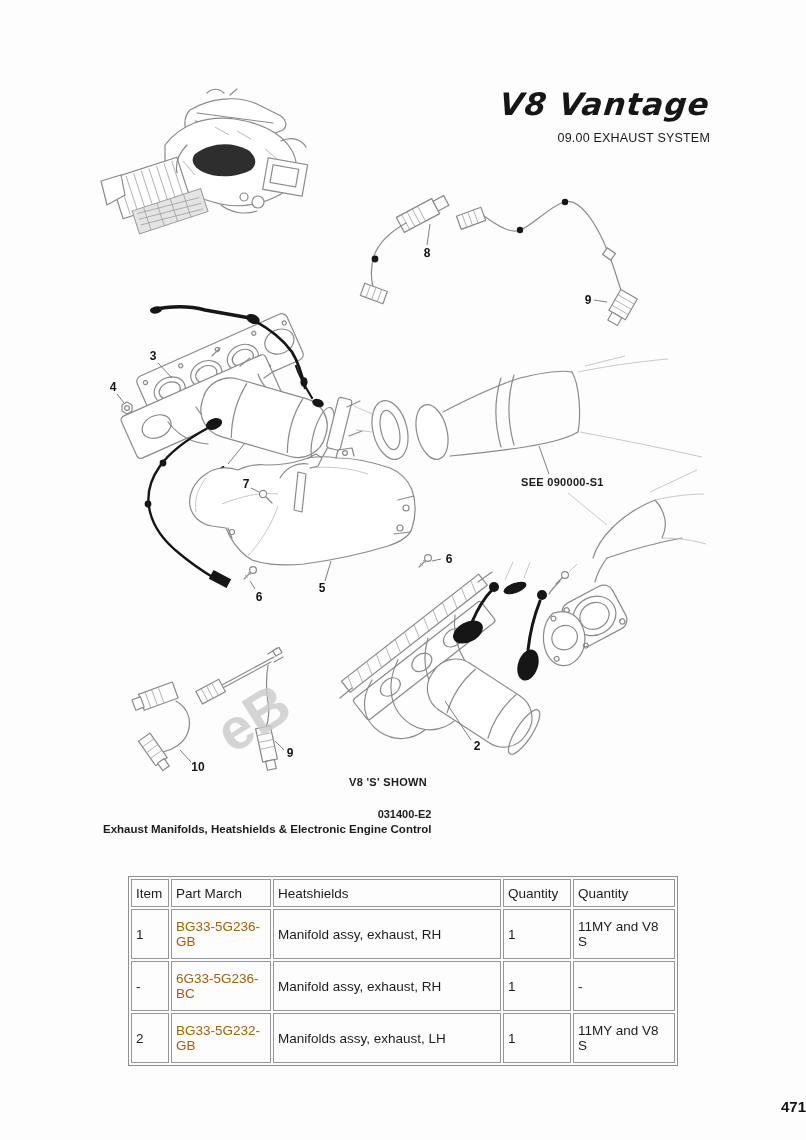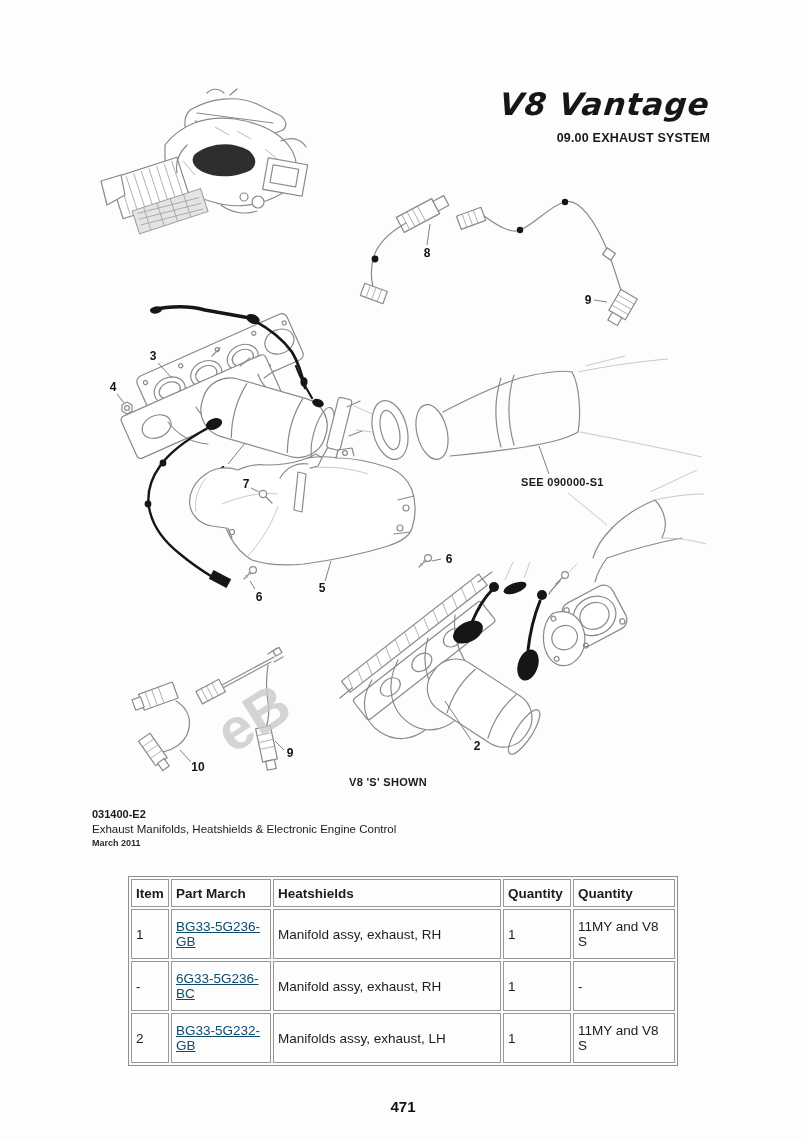--- a/index.html
+++ b/index.html
@@ -2,52 +2,52 @@
 <html><head>
 <meta charset="utf-8">
 <style>
   html,body{margin:0;padding:0;background:#fff;}
   .page{position:relative;width:806px;height:1140px;background:#fdfdfd;overflow:hidden;
         font-family:"Liberation Sans","DejaVu Sans",sans-serif;color:#1c1c1c;}
   
   .brand{position:absolute;top:86px;right:96px;text-align:right;}
   .brand-logo{font-family:"DejaVu Sans",sans-serif;font-style:italic;font-weight:bold;
         font-size:31px;letter-spacing:1px;color:#161616;transform:skewX(-6deg);white-space:nowrap;}
-  .brand-section{margin-top:9px;font-weight:bold;font-size:12.5px;letter-spacing:.2px;color:#181818;}
+  .brand-section{margin-top:9px;font-weight:normal;font-size:12.5px;letter-spacing:.2px;color:#181818;}
   
   .engine-thumb{position:absolute;left:95px;top:83px;}
   .main-diagram{position:absolute;left:0;top:160px;}
   .callout{font-weight:bold;font-size:12px;fill:#141414;}
   .diag-label{font-weight:bold;font-size:11px;fill:#1b1b1b;letter-spacing:.3px;}
   .lead{stroke:#6f6f6f;stroke-width:.9;fill:none;}
   .art{stroke:#8a8a8a;stroke-width:1.2;fill:none;stroke-linecap:round;stroke-linejoin:round;}
   .artf{stroke:#8a8a8a;stroke-width:1.2;fill:#fff;stroke-linejoin:round;}
   .faint{stroke:#c2c2c2;stroke-width:.9;fill:none;}
   .harness{stroke:#161616;fill:none;stroke-linecap:round;stroke-linejoin:round;}
   .blob{fill:#161616;stroke:none;}
   .hatch{stroke:#9a9a9a;stroke-width:.7;}
   .wm{font-weight:bold;font-size:58px;fill:#cbcbcb;opacity:.8;}
   
-  .doc-info{position:absolute;left:92px;top:808px;line-height:1.25;}
+  .doc-info{position:absolute;left:103px;top:808px;line-height:1.25;text-align:right;}
   .doc-code{font-weight:bold;font-size:11px;}
-  .doc-title{font-weight:normal;font-size:11.5px;}
+  .doc-title{font-weight:bold;font-size:11.5px;}
   .doc-date{font-weight:bold;font-size:9px;color:#2c2c2c;margin-top:2px;}
   
   .tbl-wrap{position:absolute;left:128px;top:876px;}
   table.parts{border-collapse:separate;border-spacing:2px;border:1px solid #8e8e8e;background:#fcfcfc;}
   table.parts th,table.parts td{border:1px solid #979797;padding:1px 4px;font-size:13.5px;
         vertical-align:middle;background:#fdfdfd;}
-  table.parts th{text-align:left;font-weight:bold;height:24px;}
+  table.parts th{text-align:left;font-weight:normal;height:24px;}
   table.parts td{height:46px;}
   .col-item{width:38px;} .col-pn{width:100px;} .col-desc{width:228px;}
   .col-qty{width:68px;} .col-rem{width:102px;}
   td.qty,th.qty{vertical-align:middle;}
-  a.part-link{color:#0c4a6e;text-decoration:underline;cursor:pointer;}
-  
-  .footer{position:absolute;left:0;top:1098px;width:806px;text-align:center;}
+  a.part-link{color:#a16207;cursor:pointer;}
+  
+  .footer{position:absolute;left:0;top:1098px;width:806px;text-align:right;}
   .page-num{font-weight:bold;font-size:15px;color:#111;}
 </style>
 </head>
 <body>
 
 <div class="page">
 
   <div class="brand">
     <div class="brand-logo">V8 Vantage</div>
     <div class="brand-section">09.00 EXHAUST SYSTEM</div>
@@ -321,21 +321,20 @@
     <text class="callout" x="290" y="597" text-anchor="middle">9</text>
 
     <text class="wm" x="253" y="578" text-anchor="middle" transform="rotate(-32 253 558)">eB</text>
 
     <text class="diag-label" x="388" y="626" text-anchor="middle" font-size="11.5">V8 'S' SHOWN</text>
   </svg>
 
   <div class="doc-info">
     <div class="doc-code">031400-E2</div>
     <div class="doc-title">Exhaust Manifolds, Heatshields &amp; Electronic Engine Control</div>
-    <div class="doc-date">March 2011</div>
   </div>
 
   <div class="tbl-wrap">
     <table class="parts">
       <colgroup>
         <col class="col-item">
           <col class="col-pn">
           <col class="col-desc">
           <col class="col-qty">
           <col class="col-rem">

